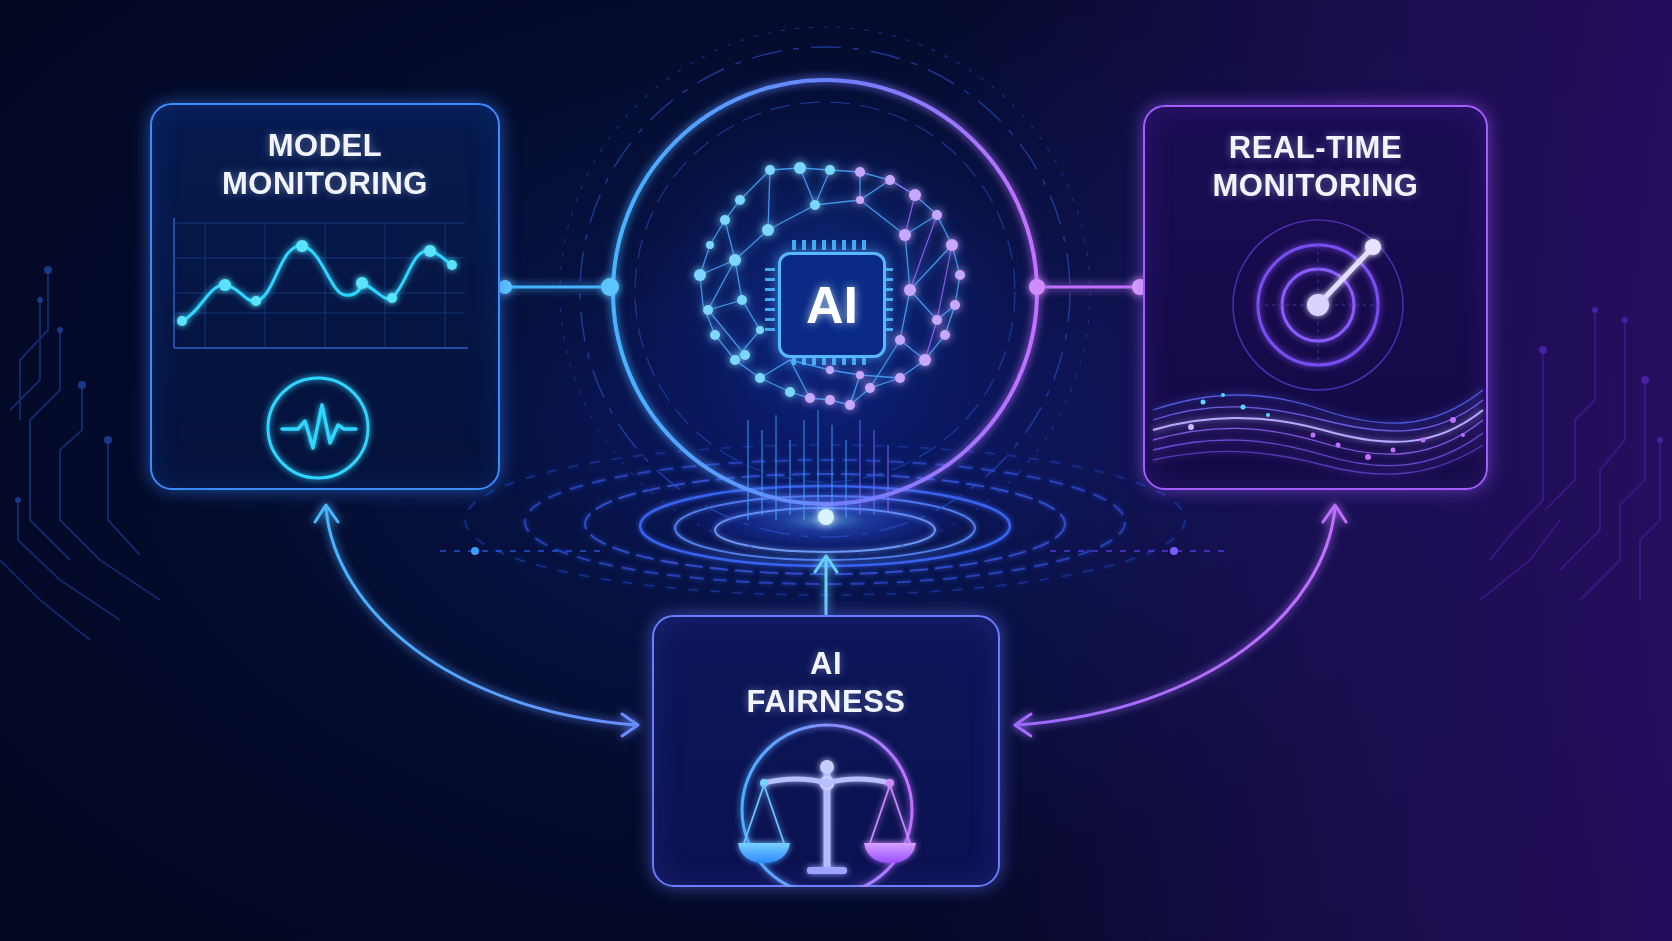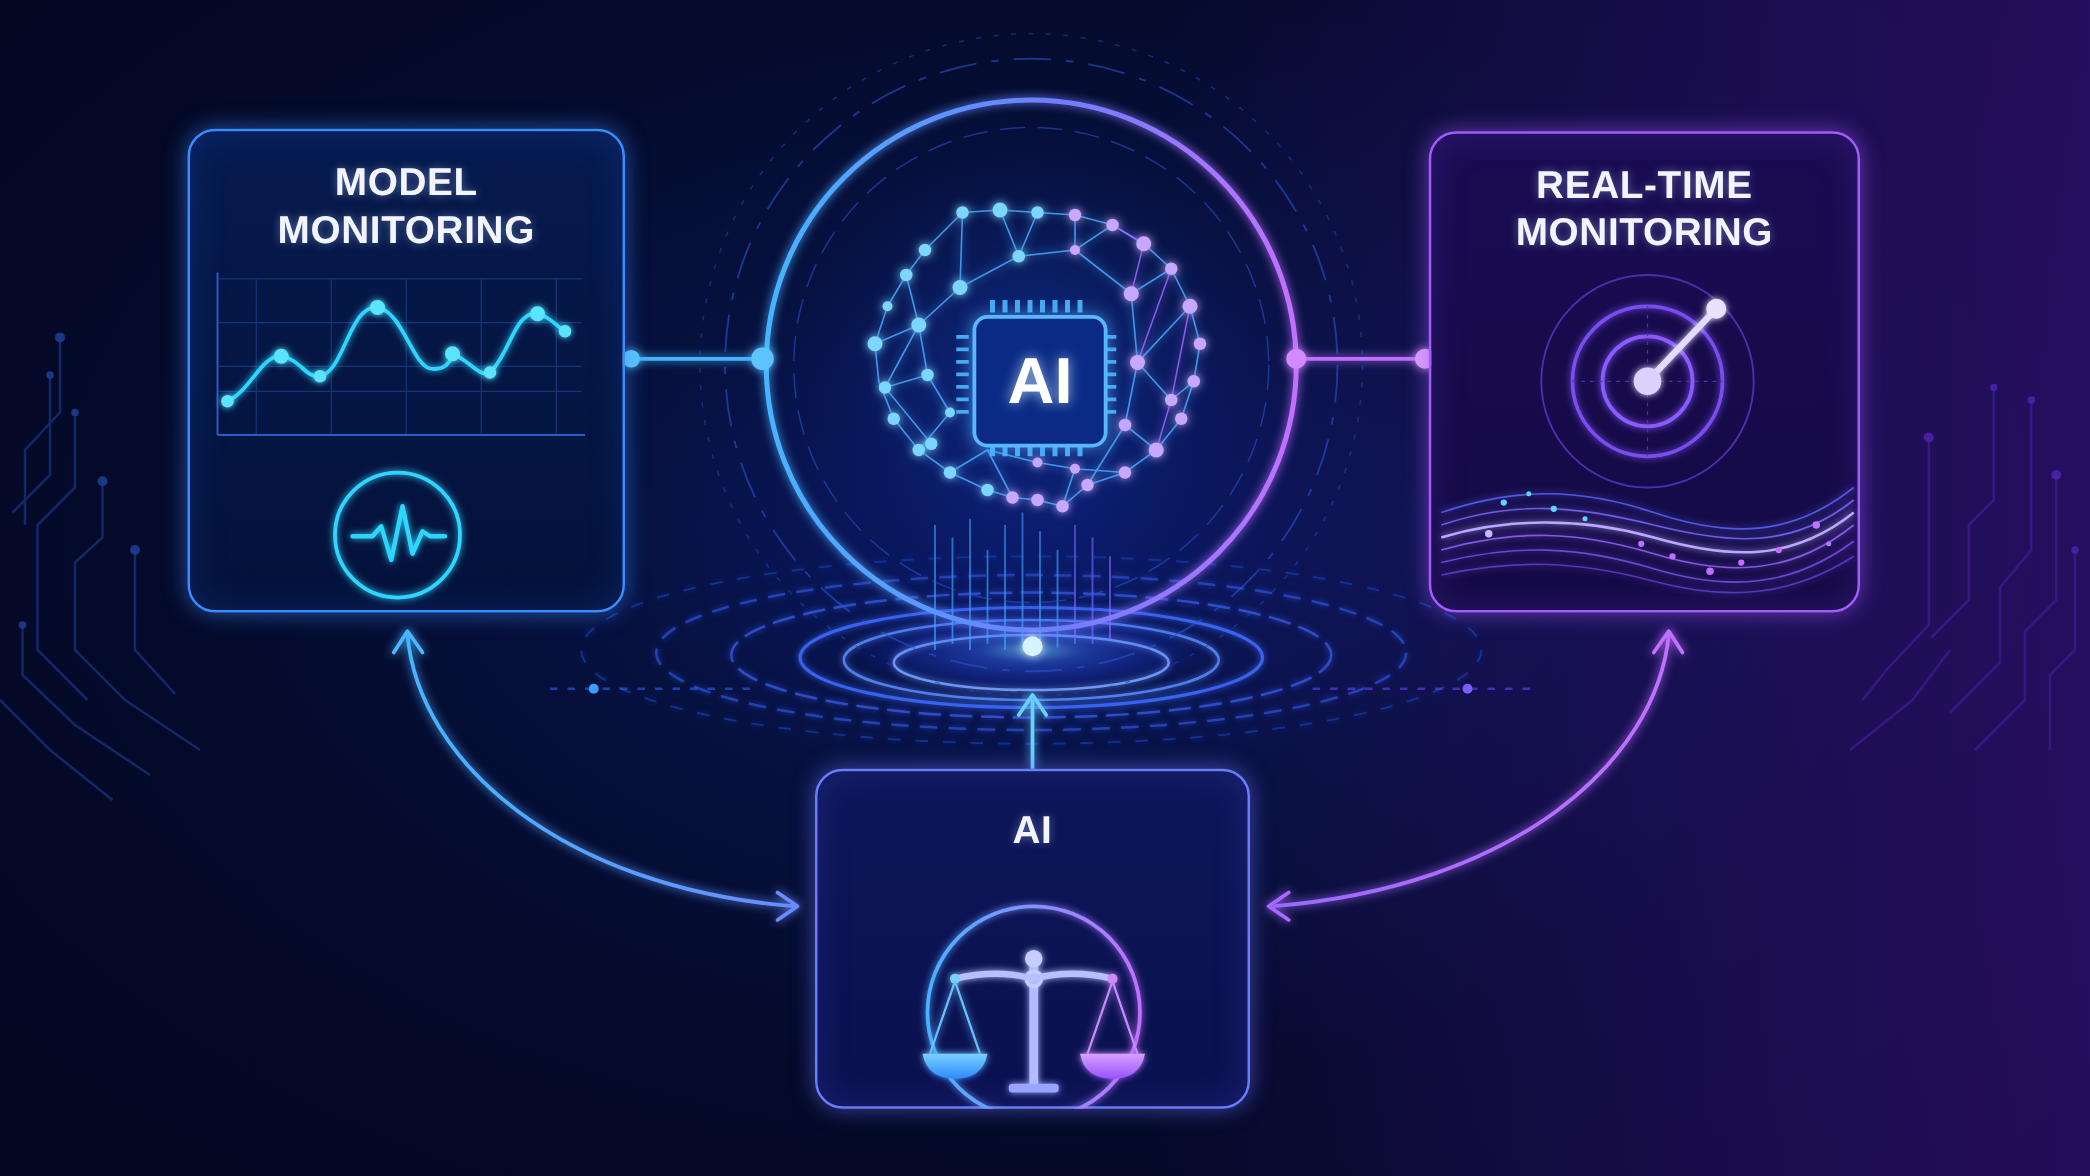--- a/index.html
+++ b/index.html
@@ -400,20 +400,21 @@
           <circle cx="280" cy="335" r="2.5"></circle>
           <circle cx="310" cy="315" r="3"></circle>
         <circle cx="320" cy="330" r="2"></circle>
       </g>
     </svg>
   </div>
 
   <div class="card card-bottom">
     <div class="card-title">
       <div>AI</div>
+      <div>FAIRNESS</div>
     </div>
     <svg width="348" height="272" viewBox="0 0 348 272" style="position:absolute;left:-2px;top:-2px;">
       <defs>
         <filter id="g5" x="-50%" y="-50%" width="200%" height="200%">
           <feGaussianBlur stdDeviation="3" result="b"></feGaussianBlur>
           <feMerge>
               <feMergeNode in="b"></feMergeNode>
               <feMergeNode in="SourceGraphic"></feMergeNode>
             </feMerge>
         </filter>

